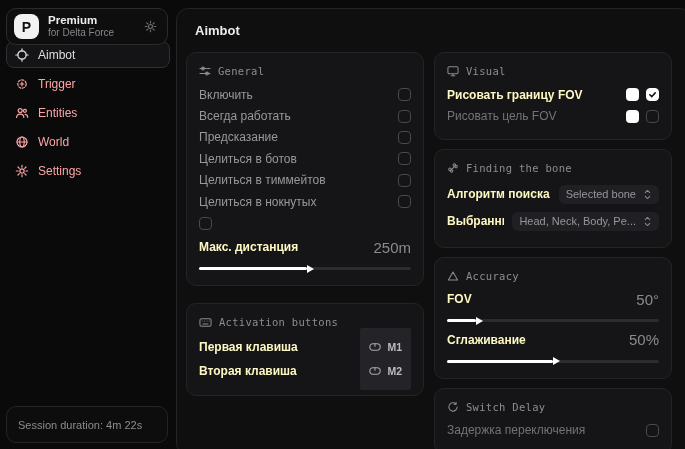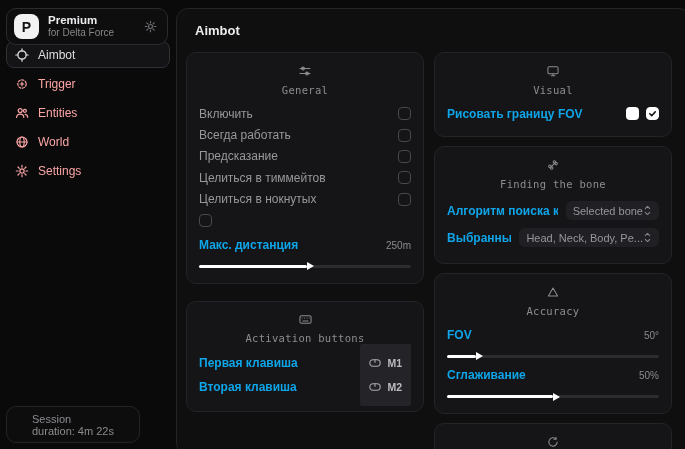--- a/index.html
+++ b/index.html
@@ -37,23 +37,23 @@
   .nav-item {
     display:flex; align-items:center; gap:9px;
     height:27px; padding:0 8px; border-radius:8px;
     color:#fca5a5; border:1px solid transparent; cursor:default;
   }
   .nav-item.active { border-color:#303035; background:#141416; color:#dededf; }
   .nav-icon { color:inherit; width:14px; height:14px; flex-shrink:0; }
   .nav-label { font-size:12px; }
 
   .session-card {
-    position:absolute; left:6px; bottom:6px; width:134px; height:37px;
+    position:absolute; left:6px; bottom:6px; width:162px; height:37px;
     border:1px solid #242428; border-radius:10px;
-    display:flex; align-items:center; padding:0 25px;
+    display:flex; align-items:center; padding:0 11px;
     color:#8c8c90; font-size:11px; background:#0d0d0e;
   }
 
   
   .main {
     position:absolute; left:176px; top:8px; right:-6px; bottom:-6px;
     background:#0f0f10; border:1px solid #242428; border-radius:12px;
     padding:13px 14px 0 9px;
   }
   .page-title { color:#ececee; font-size:13px; font-weight:700; margin:1px 0 14px 9px; }
@@ -65,33 +65,32 @@
 
   .card {
     background:#151517; border:1px solid #242428; border-radius:10px;
     padding:9px 12px 12px;
   }
   .card-header {
     display:flex; align-items:center; gap:7px;
     color:#8d8d91; font-family:"DejaVu Sans Mono", monospace;
     font-size:10.5px; letter-spacing:.3px;
     margin:3px 0 7px 0;
-    flex-direction:column;
   }
   .card-header .h-icon { color:#8d8d91; }
 
   .row {
     display:flex; align-items:center; justify-content:space-between;
     height:21.4px; gap:8px;
   }
   .row-tall { height:27px; }
   .lbl-mid { color:#98989c; }
   .lbl-dim { color:#737377; }
-  .lbl-bright { color:#0ea5e9; font-weight:600; }
-  .val { color:#8b8b8f; font-size:10px; white-space:nowrap;text-align:right; }
+  .lbl-bright { color:#fef9c3; font-weight:600; }
+  .val { color:#8b8b8f; font-size:15px; white-space:nowrap;text-align:right; }
 
   .checkbox {
     width:13px; height:13px; border:1.5px solid #48484d; border-radius:4px;
     flex-shrink:0; display:flex; align-items:center; justify-content:center;
     background:transparent;
   }
   .checkbox svg { display:none; }
   .checkbox.checked { background:#fff; border-color:#fff; }
   .checkbox.checked svg { display:block; }
   .swatch { width:13px; height:13px; border-radius:4px; background:#fff; flex-shrink:0; }
@@ -99,21 +98,21 @@
 
   .slider { position:relative; height:3px; background:#2c2c2f; border-radius:2px; margin:9px 0 3px; }
   .slider-fill { position:relative; height:3px; background:#fff; border-radius:2px; }
   .slider-thumb {
     position:absolute; right:-7px; top:50%; transform:translateY(-50%);
     width:0; height:0;
     border-left:7px solid #fff; border-top:4px solid transparent; border-bottom:4px solid transparent;
   }
 
   .select {
-    display:flex; align-items:center; flex-shrink:0;
+    display:flex; align-items:center; gap:7px; flex-shrink:0;
     background:#202024; border-radius:6px; padding:3.5px 7px;
     color:#96969a; font-size:11px; white-space:nowrap;
   }
   .select .sel-icon { color:#85858a; }
 
   .bone-label { flex:1; white-space:nowrap; overflow:hidden; }
 
   .key-pill {
     display:flex; align-items:center; gap:6px;
     background:#242428; border-radius:2px; padding:13px 9px;
@@ -223,20 +222,24 @@
         </div>
         <div class="row">
           <span class="lbl-mid">Всегда работать</span>
           <span class="checkbox"></span>
         </div>
         <div class="row">
           <span class="lbl-mid">Предсказание</span>
           <span class="checkbox"></span>
         </div>
         <div class="row">
+          <span class="lbl-mid">Целиться в ботов</span>
+          <span class="checkbox"></span>
+        </div>
+        <div class="row">
           <span class="lbl-mid">Целиться в тиммейтов</span>
           <span class="checkbox"></span>
         </div>
         <div class="row">
           <span class="lbl-mid">Целиться в нокнутых</span>
           <span class="checkbox"></span>
         </div>
         <div class="row">
           <span class="checkbox"></span>
         </div>
@@ -307,20 +310,27 @@
           <span class="lbl-bright">Рисовать границу FOV</span>
           <span class="right-controls">
             <span class="swatch"></span>
             <span class="checkbox checked">
                 <svg width="9" height="9" viewBox="0 0 10 10">
                   <path d="M2 5.2 4.2 7.4 8 3.2" stroke="#151517" stroke-width="1.7" fill="none" stroke-linecap="round"></path>
                 </svg>
               </span>
           </span>
         </div>
+        <div class="row">
+          <span class="lbl-dim">Рисовать цель FOV</span>
+          <span class="right-controls">
+            <span class="swatch"></span>
+            <span class="checkbox"></span>
+          </span>
+        </div>
       </div>
 
       <div class="card">
         <div class="card-header">
           <span class="h-icon">
             <svg width="12" height="12" viewBox="0 0 13 13" fill="none" stroke="currentColor" stroke-width="1.1" stroke-linecap="round">
               <path d="M4.4 8.6 8.6 4.4"></path>
                 <circle cx="3.2" cy="8" r="1.4"></circle>
                 <circle cx="5" cy="9.8" r="1.4"></circle>
                 <circle cx="9.8" cy="5" r="1.4"></circle>

